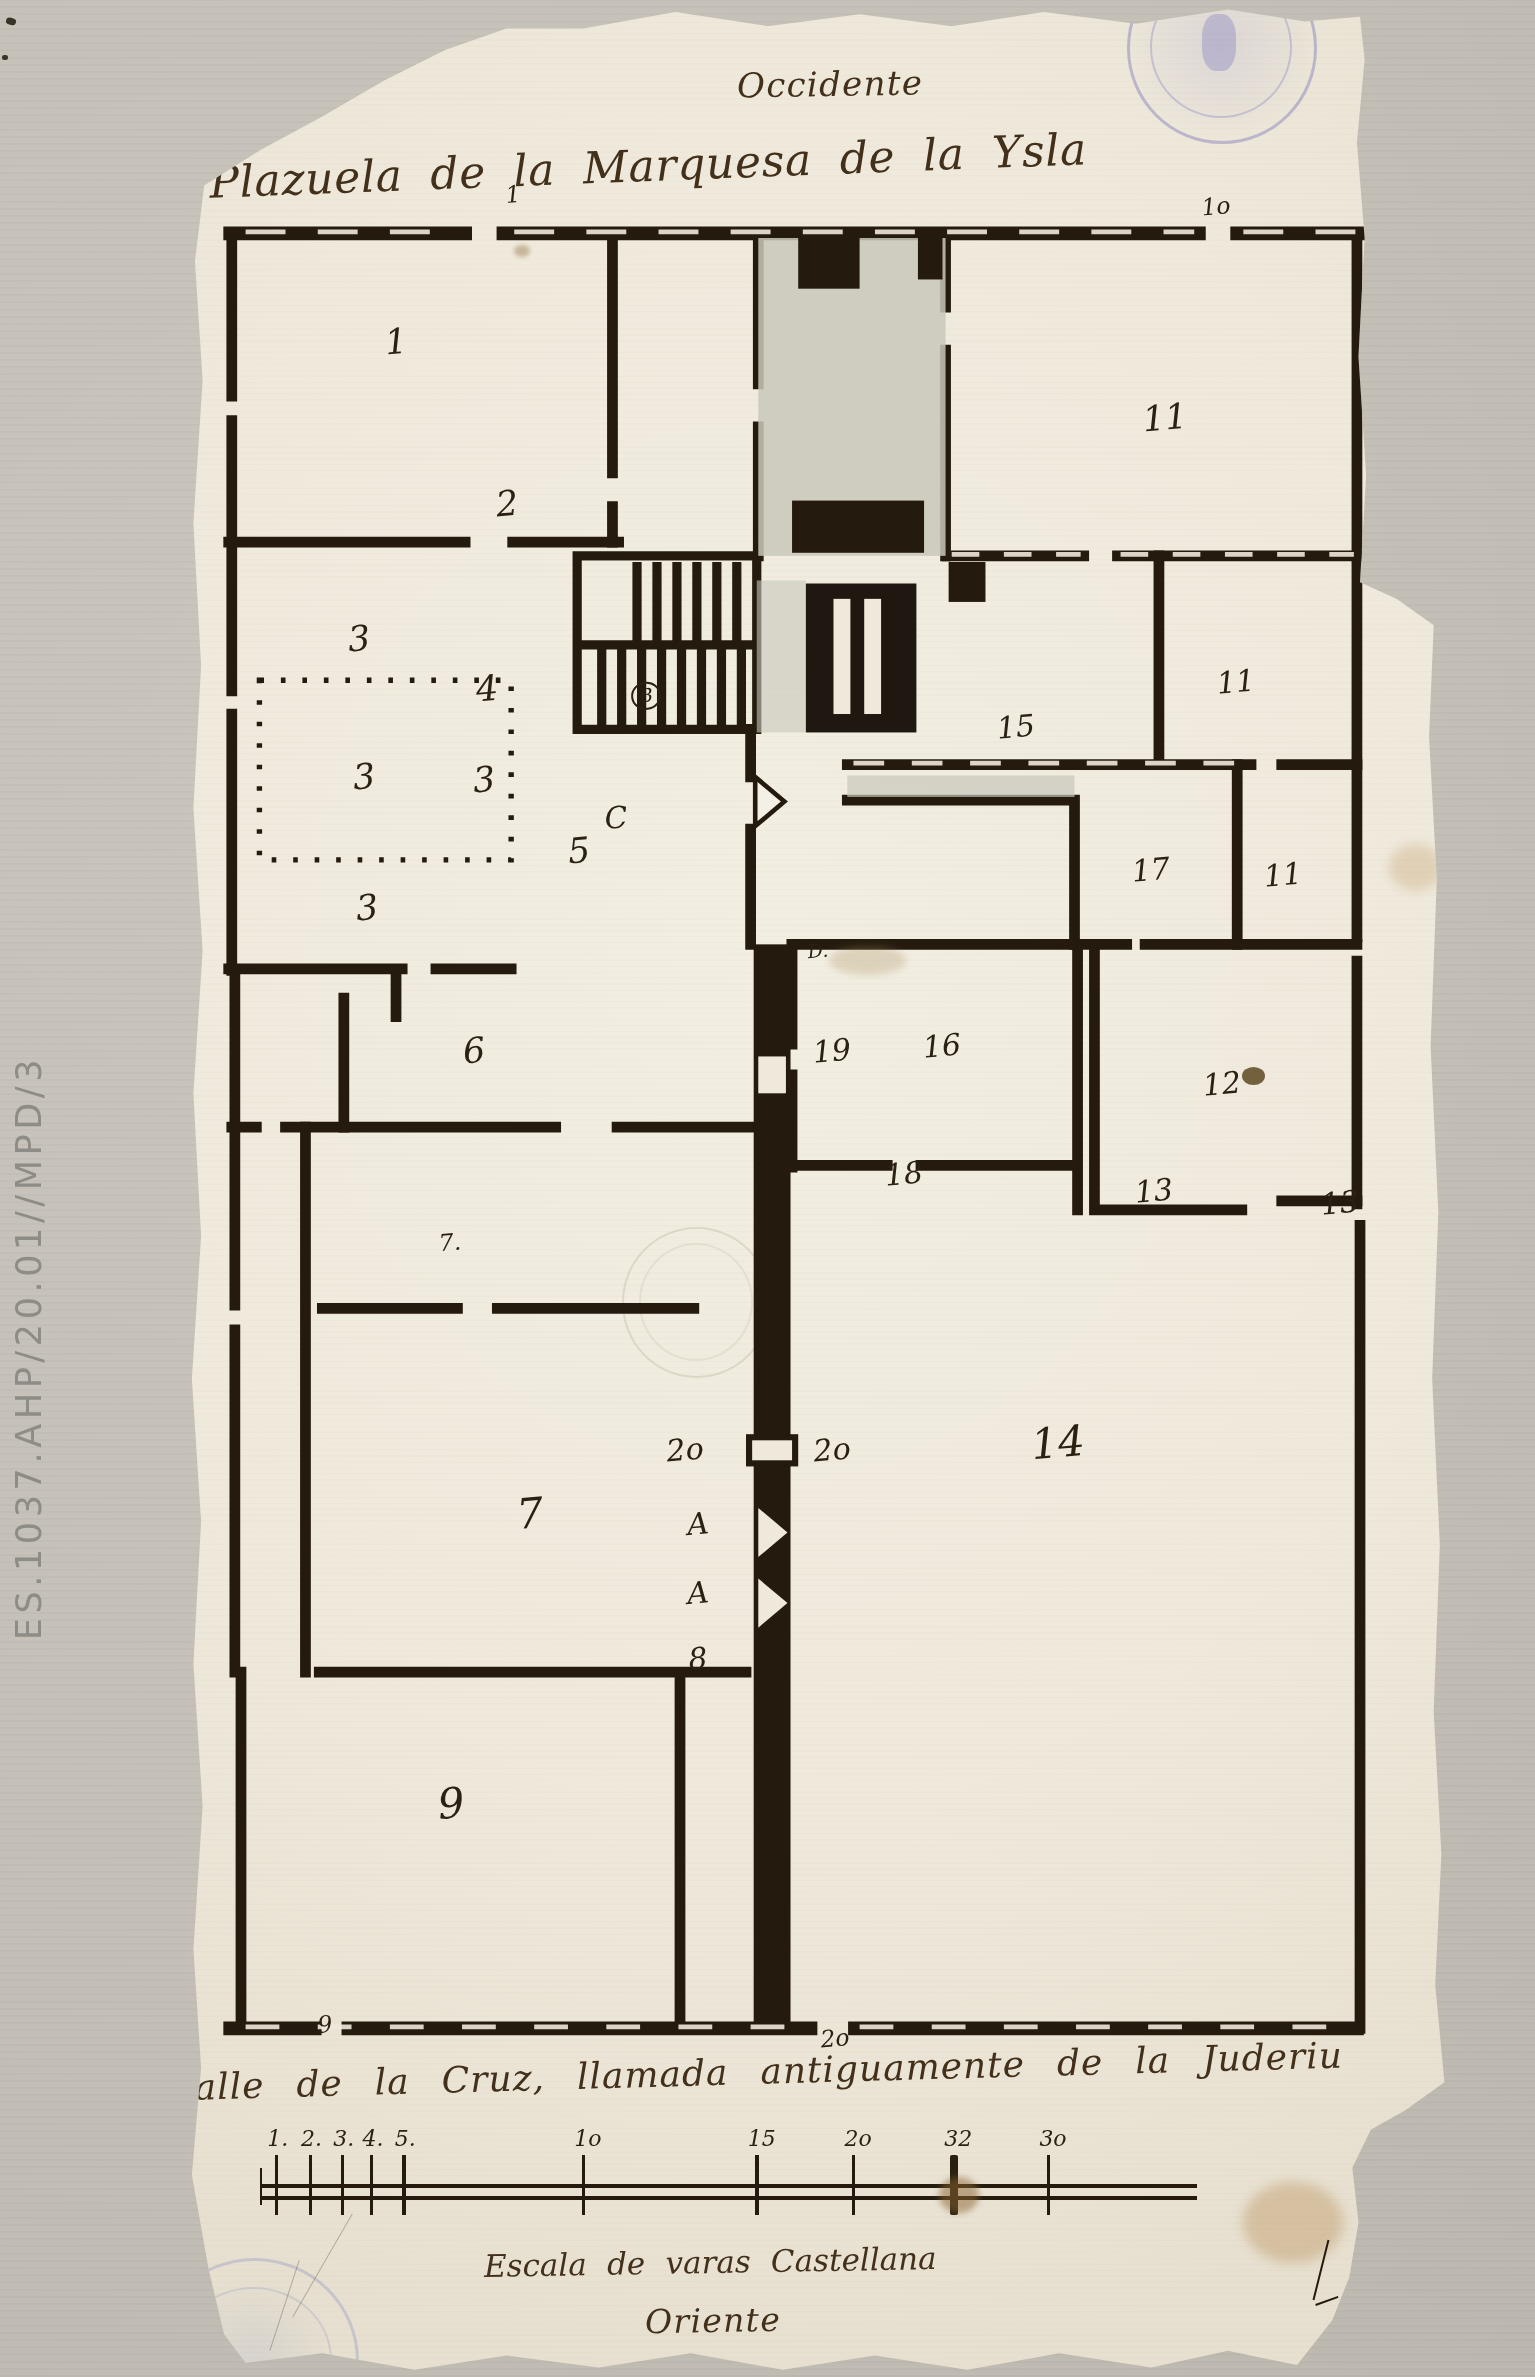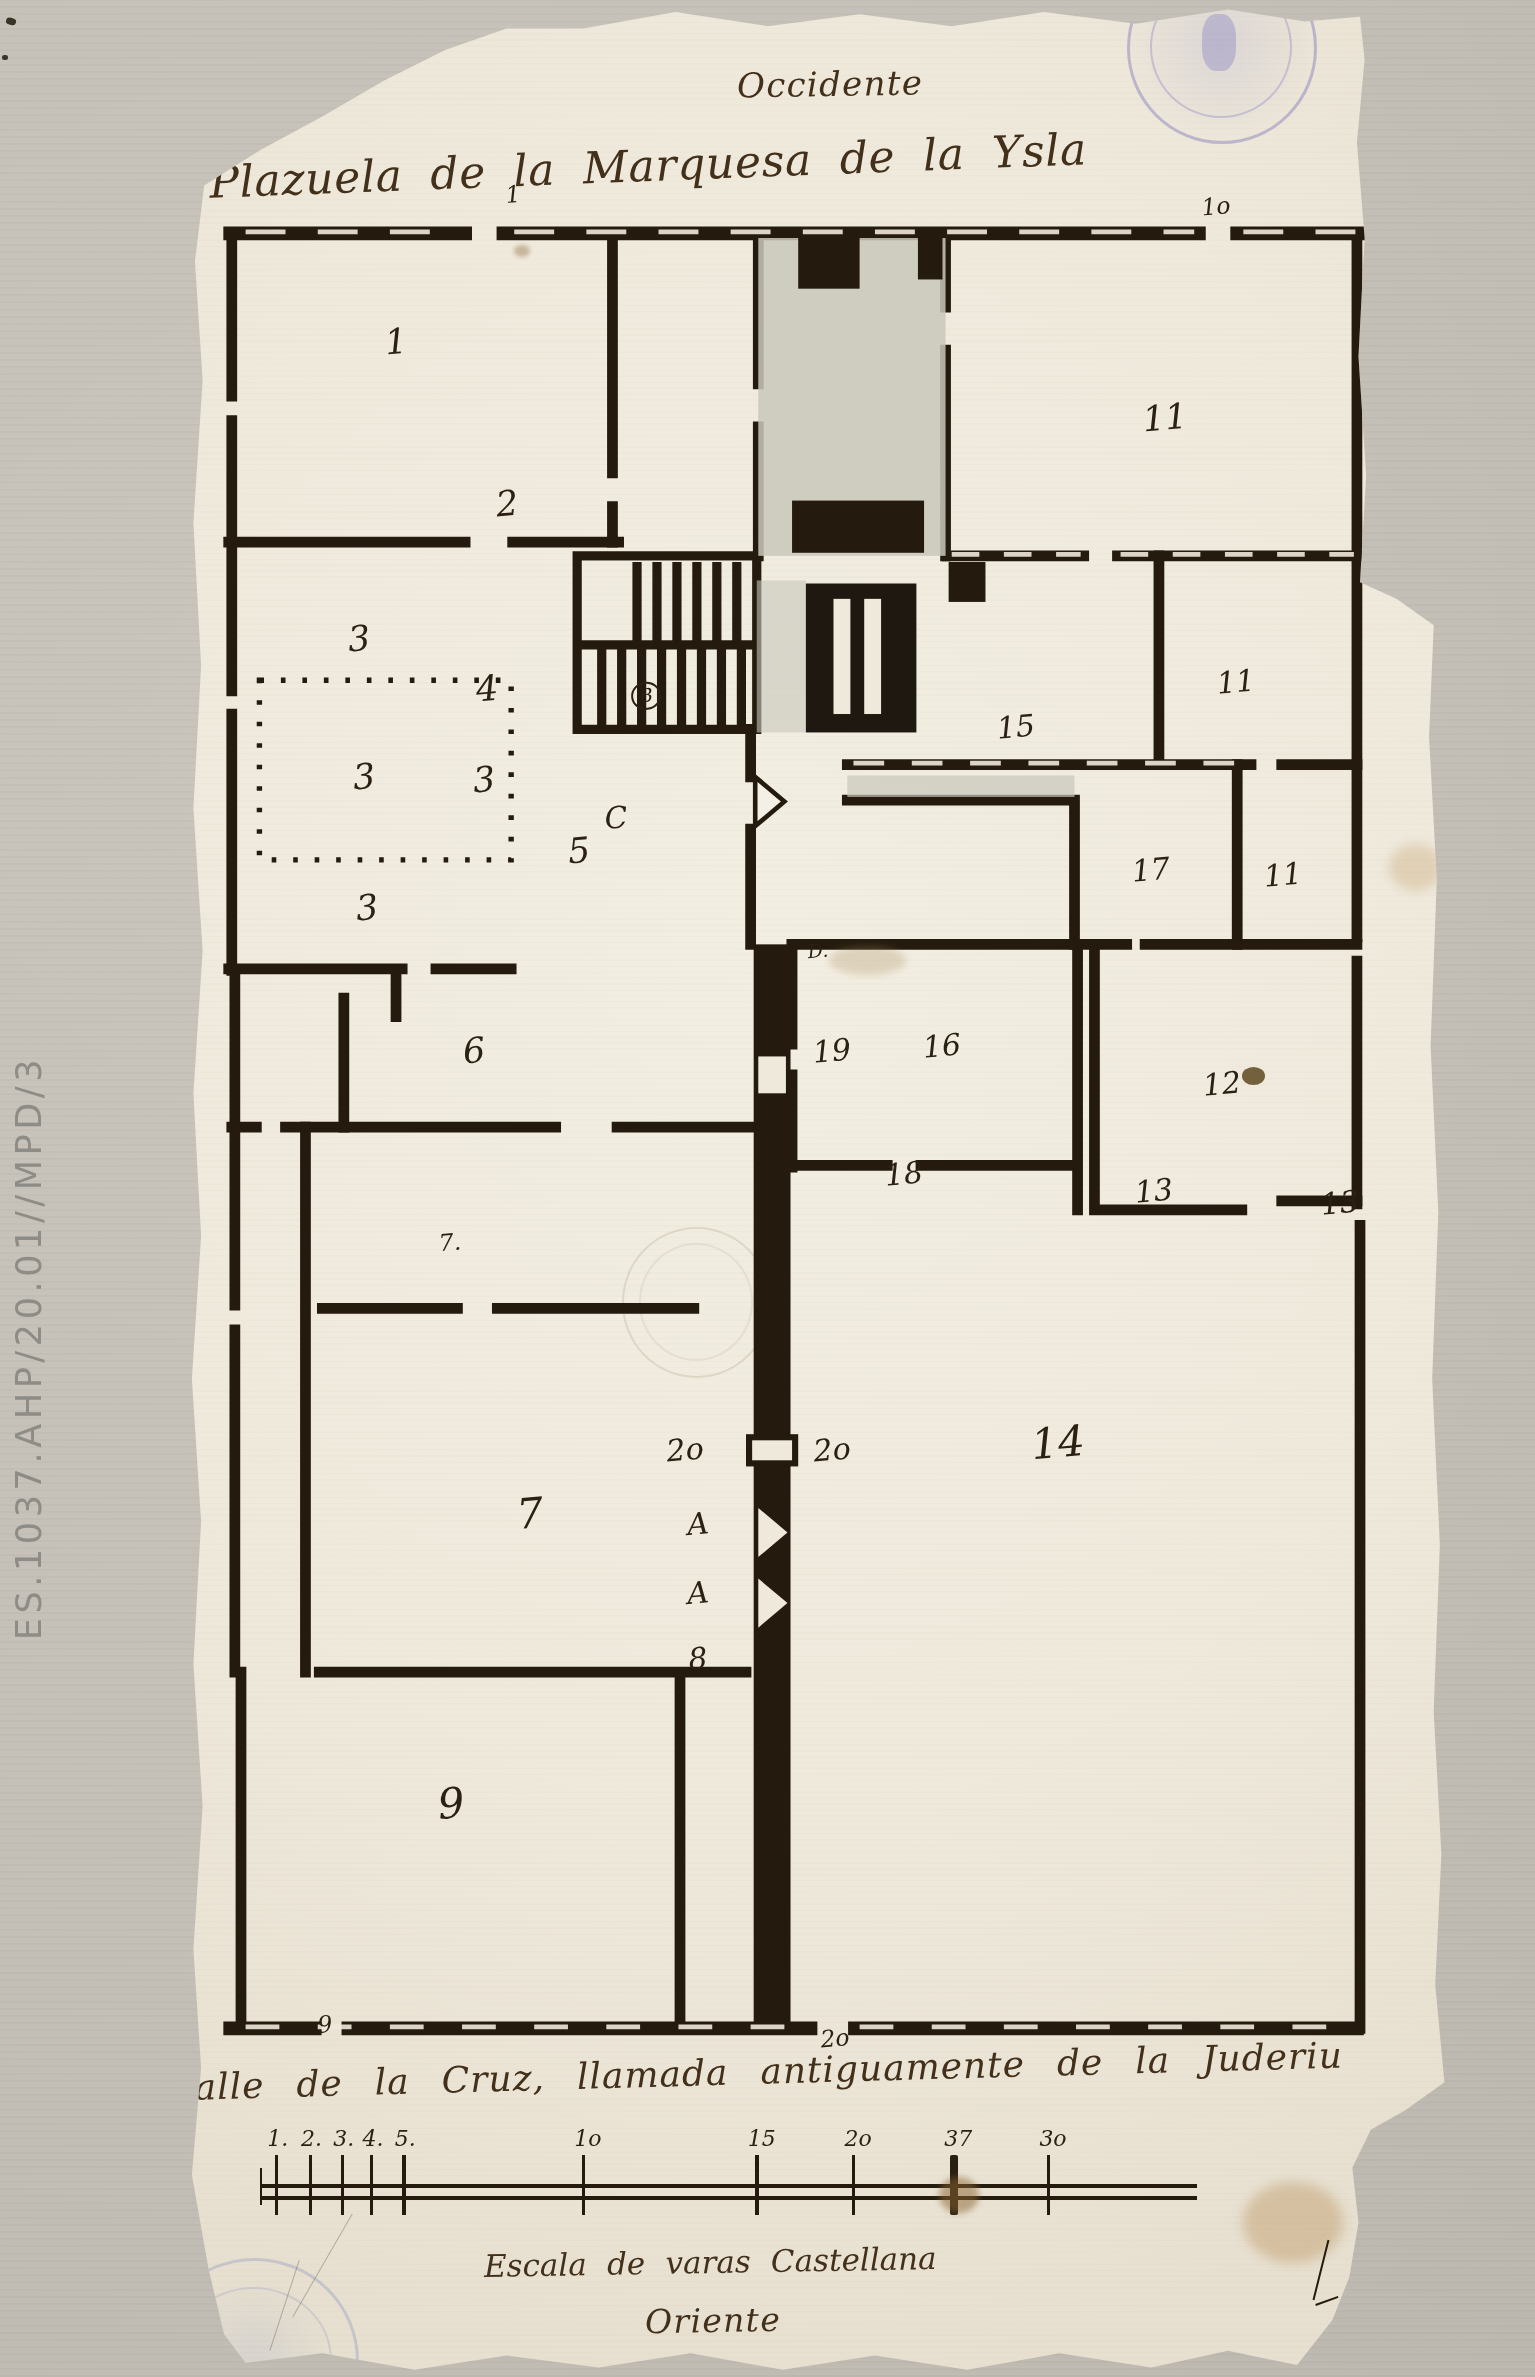--- a/index.html
+++ b/index.html
@@ -247,21 +247,21 @@
             <div class="tick-group" style="left: 52.9508%;">
               <div class="tick"></div>
               <div class="tick-label">15</div>
             </div>
             <div class="tick-group" style="left: 63.2787%;">
               <div class="tick"></div>
               <div class="tick-label">2o</div>
             </div>
             <div class="tick-group" style="left: 73.9344%;">
               <div class="tick bold"></div>
-              <div class="tick-label">37</div>
+              <div class="tick-label">32</div>
             </div>
             <div class="tick-group" style="left: 84.0984%;">
               <div class="tick"></div>
               <div class="tick-label">3o</div>
             </div>
           </div>
       </div>
 
       <div class="stain" style="left:80.9%;top:44.9%;width:1.5%;height:0.75%;background:#5e4a22;opacity:.85;filter:blur(0.7px);"></div>
       <div class="stain" style="left:81%;top:91.8%;width:6.5%;height:3.4%;background:#b4854a;opacity:.35;filter:blur(5.9px);"></div>

